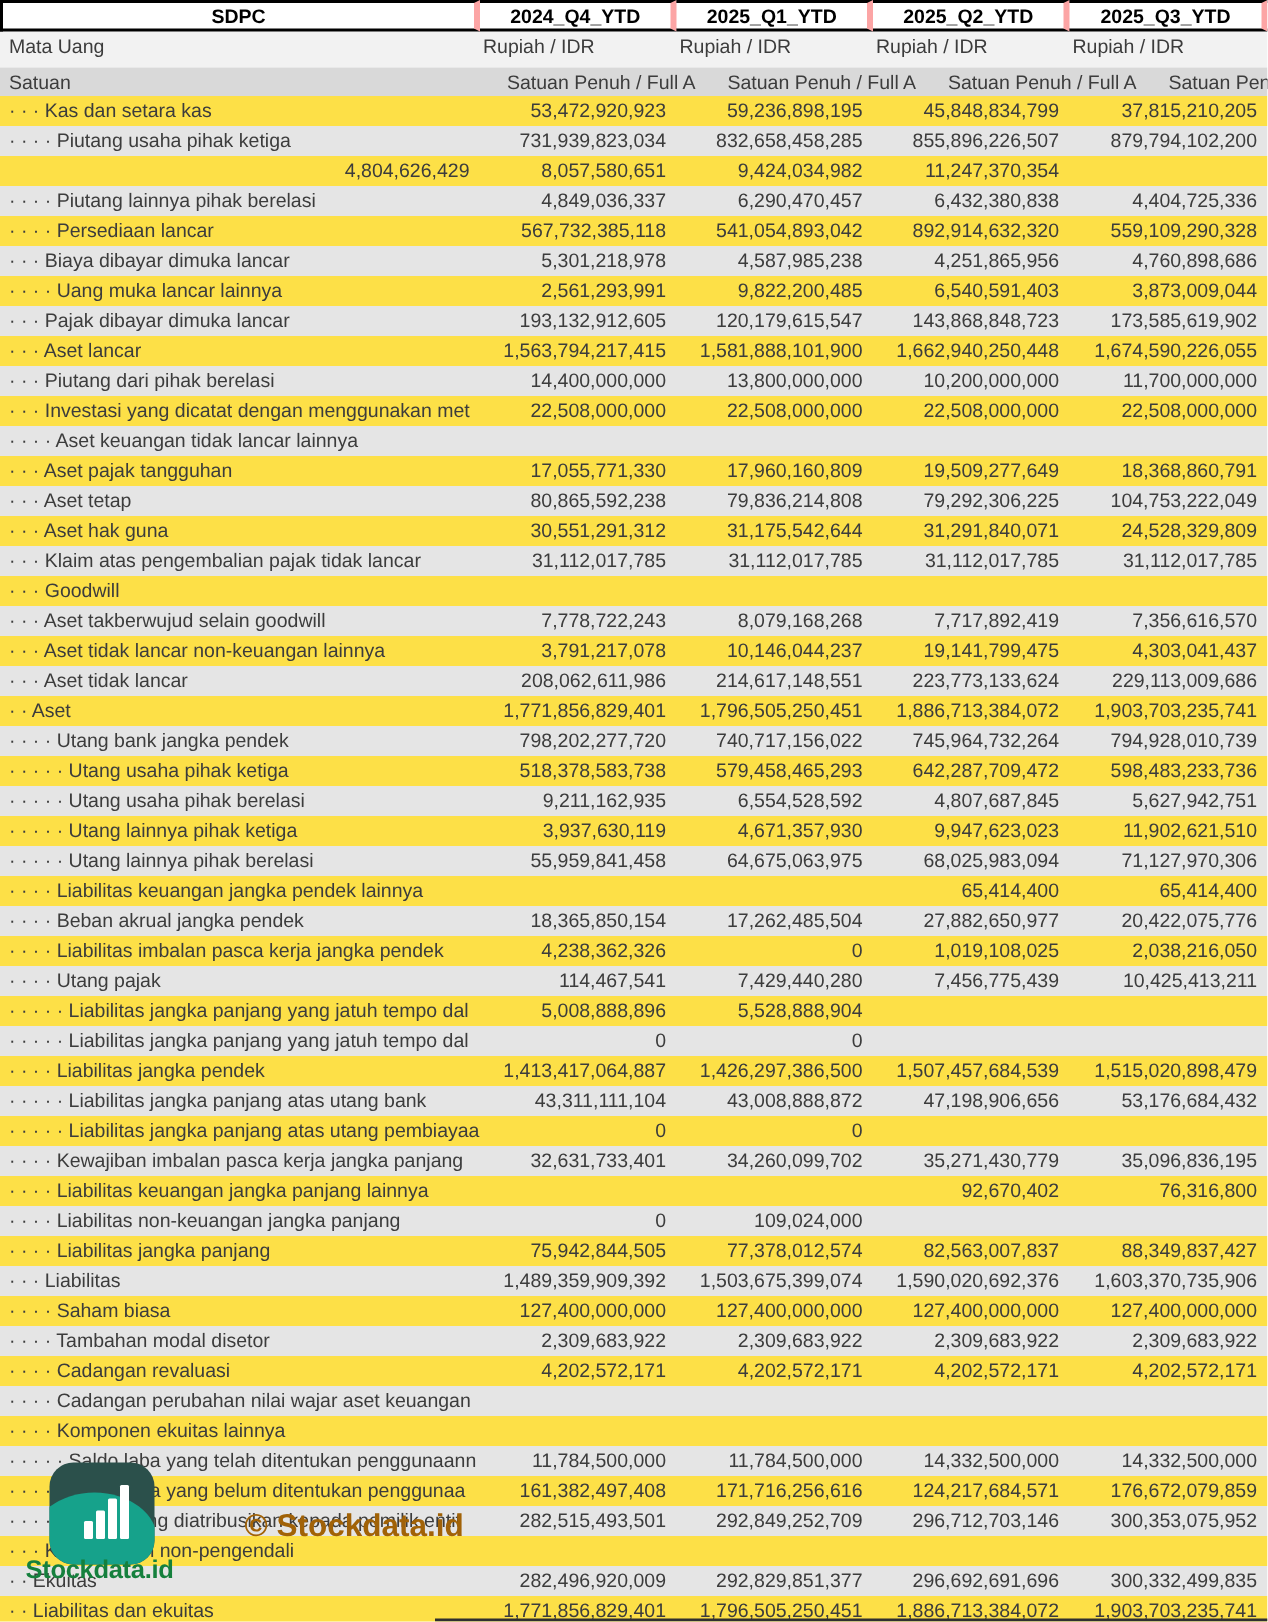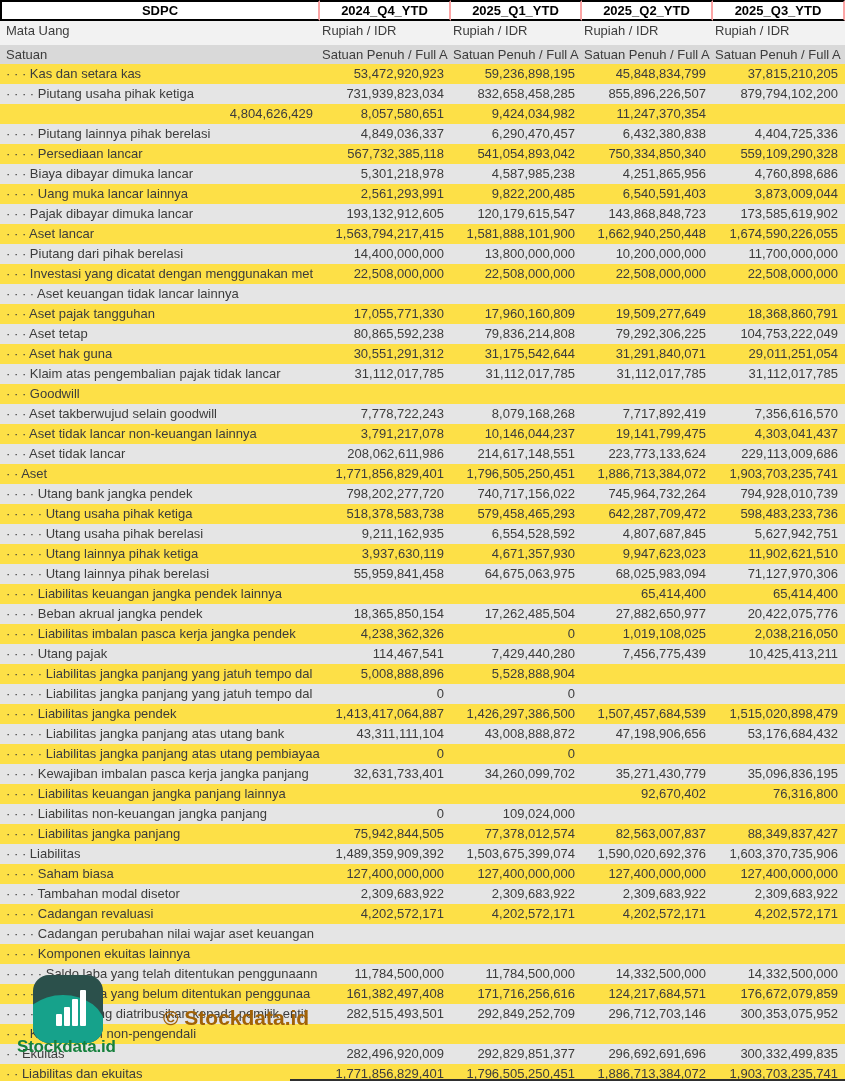--- a/index.html
+++ b/index.html
@@ -11,30 +11,30 @@
     -webkit-font-smoothing:antialiased;
   }
   .grid {
     display:grid;
     grid-template-columns:320px 131px 131px 131px 132px;
   }
   
   .header-row { height:21px; background:#ffffff; }
   .hcell {
     box-sizing:border-box;
-    border-top:2px solid #000; border-bottom:2px solid #000; border-right:2px solid #fca5a5;
+    border-top:2px solid #000; border-bottom:2px solid #000; border-right:4px solid #fca5a5;
     font-weight:bold; color:#000;
     text-align:center; line-height:17px; font-size:13px;
     overflow:hidden; white-space:nowrap;
   }
   .hcell.first { border-left:2px solid #000; }
   
   .meta-row { height:24px; line-height:20px; }
   .meta-row.currency { background:#f2f2f2; }
-  .meta-row.unit { background:#d9d9d9; height:19px; line-height:19px; }
+  .meta-row.unit { background:#d9d9d9; height:19px; line-height:19px;gap:16px; }
   .meta-label { padding-left:6px; white-space:nowrap; overflow:hidden; }
   .meta-cell { padding-left:2px; white-space:nowrap; overflow:hidden; }
   
   .data-row { height:20px; line-height:20px; }
   .data-row.light { background:#fde047; }
   .data-row.dark { background:#e5e5e5; }
   .row-label {
     padding-left:6px; white-space:nowrap; overflow:hidden;
   }
   .row-value {
@@ -129,21 +129,21 @@
     <div class="row-value">4,849,036,337</div>
     <div class="row-value">6,290,470,457</div>
     <div class="row-value">6,432,380,838</div>
     <div class="row-value">4,404,725,336</div>
   </div>
 
   <div class="grid data-row light">
     <div class="row-label">· · · · Persediaan lancar</div>
     <div class="row-value">567,732,385,118</div>
     <div class="row-value">541,054,893,042</div>
-    <div class="row-value">750,334,850,340</div>
+    <div class="row-value">892,914,632,320</div>
     <div class="row-value">559,109,290,328</div>
   </div>
 
   <div class="grid data-row dark">
     <div class="row-label">· · · Biaya dibayar dimuka lancar</div>
     <div class="row-value">5,301,218,978</div>
     <div class="row-value">4,587,985,238</div>
     <div class="row-value">4,251,865,956</div>
     <div class="row-value">4,760,898,686</div>
   </div>
@@ -210,21 +210,21 @@
     <div class="row-value">79,836,214,808</div>
     <div class="row-value">79,292,306,225</div>
     <div class="row-value">104,753,222,049</div>
   </div>
 
   <div class="grid data-row light">
     <div class="row-label">· · · Aset hak guna</div>
     <div class="row-value">30,551,291,312</div>
     <div class="row-value">31,175,542,644</div>
     <div class="row-value">31,291,840,071</div>
-    <div class="row-value">29,011,251,054</div>
+    <div class="row-value">24,528,329,809</div>
   </div>
 
   <div class="grid data-row dark">
     <div class="row-label">· · · Klaim atas pengembalian pajak tidak lancar</div>
     <div class="row-value">31,112,017,785</div>
     <div class="row-value">31,112,017,785</div>
     <div class="row-value">31,112,017,785</div>
     <div class="row-value">31,112,017,785</div>
   </div>
 

